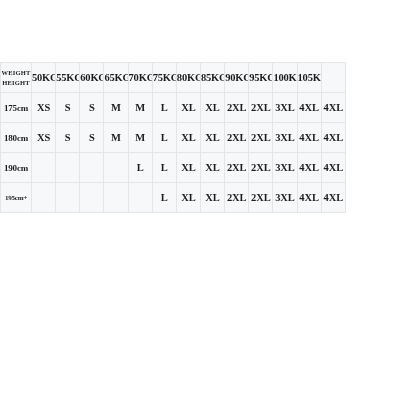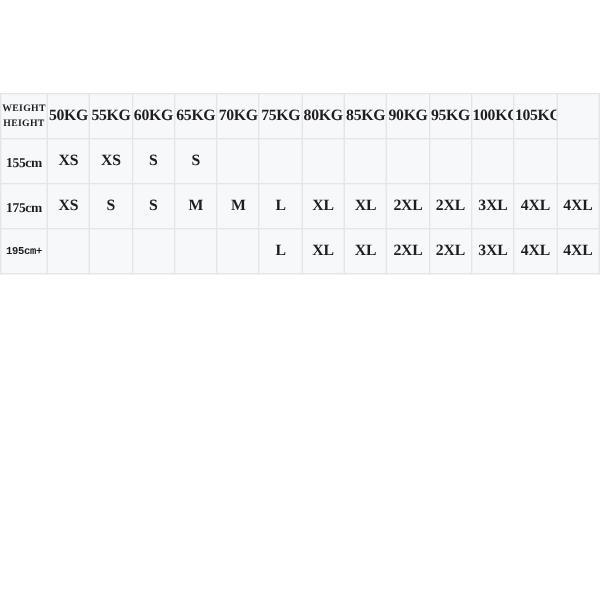--- a/index.html
+++ b/index.html
@@ -13,21 +13,21 @@
   }
   #chart-wrap {
     position: absolute;
     left: 0;
     top: 62px;
     width: 400px;
   }
   table.size-chart {
     border-collapse: collapse;
     table-layout: fixed;
-    width: 400px;
+    width: 346px;
   }
   table.size-chart td, table.size-chart th {
     border: 1px solid #e3e5e7;
     padding: 0;
     margin: 0;
     text-align: center;
     vertical-align: middle;
     font-weight: bold;
     color: #1d1d1f;
     background: #f7f8f9;
@@ -55,21 +55,21 @@
   }
   th.wcol.last { font-size: 7.5px; padding-left: 48px; }
   
   td.hrow {
     background: #4db8ef;
     color: #111318;
     font-size: 9px;
     border-color: #5fc0f1;
     letter-spacing: -0.2px;
   }
-  td.hrow.small { font-size: 7px; font-family: Liberation Mono, monospace; }
+  td.hrow.small { font-size: 7px; }
   
   td.cell {
     font-size: 10.5px;
     color: #15171a;
     letter-spacing: -0.1px;
   }
   td.cell.empty { color: transparent; }
 </style>
 </head>
 <body>
@@ -92,42 +92,58 @@
           <th class="wcol">85KG</th>
           <th class="wcol">90KG</th>
           <th class="wcol">95KG</th>
           <th class="wcol">100KG</th>
           <th class="wcol">105KG</th>
           <th class="wcol last">110KG+</th>
         </tr>
     </thead>
     <tbody>
         <tr>
-          <td class="hrow">155cm</td>
-          <td class="cell">XS</td>
-          <td class="cell">XS</td>
-          <td class="cell">S</td>
-          <td class="cell">S</td>
-          <td class="cell empty"></td>
-          <td class="cell empty"></td>
-          <td class="cell empty"></td>
-          <td class="cell empty"></td>
-          <td class="cell empty"></td>
-          <td class="cell empty"></td>
-          <td class="cell empty"></td>
-          <td class="cell empty"></td>
-          <td class="cell empty"></td>
-        </tr>
-        <tr>
           <td class="hrow">175cm</td>
           <td class="cell">XS</td>
           <td class="cell">S</td>
           <td class="cell">S</td>
           <td class="cell">M</td>
           <td class="cell">M</td>
+          <td class="cell">L</td>
+          <td class="cell">XL</td>
+          <td class="cell">XL</td>
+          <td class="cell">2XL</td>
+          <td class="cell">2XL</td>
+          <td class="cell">3XL</td>
+          <td class="cell">4XL</td>
+          <td class="cell">4XL</td>
+        </tr>
+        <tr>
+          <td class="hrow">180cm</td>
+          <td class="cell">XS</td>
+          <td class="cell">S</td>
+          <td class="cell">S</td>
+          <td class="cell">M</td>
+          <td class="cell">M</td>
+          <td class="cell">L</td>
+          <td class="cell">XL</td>
+          <td class="cell">XL</td>
+          <td class="cell">2XL</td>
+          <td class="cell">2XL</td>
+          <td class="cell">3XL</td>
+          <td class="cell">4XL</td>
+          <td class="cell">4XL</td>
+        </tr>
+        <tr>
+          <td class="hrow">190cm</td>
+          <td class="cell empty"></td>
+          <td class="cell empty"></td>
+          <td class="cell empty"></td>
+          <td class="cell empty"></td>
+          <td class="cell">L</td>
           <td class="cell">L</td>
           <td class="cell">XL</td>
           <td class="cell">XL</td>
           <td class="cell">2XL</td>
           <td class="cell">2XL</td>
           <td class="cell">3XL</td>
           <td class="cell">4XL</td>
           <td class="cell">4XL</td>
         </tr>
         <tr>

